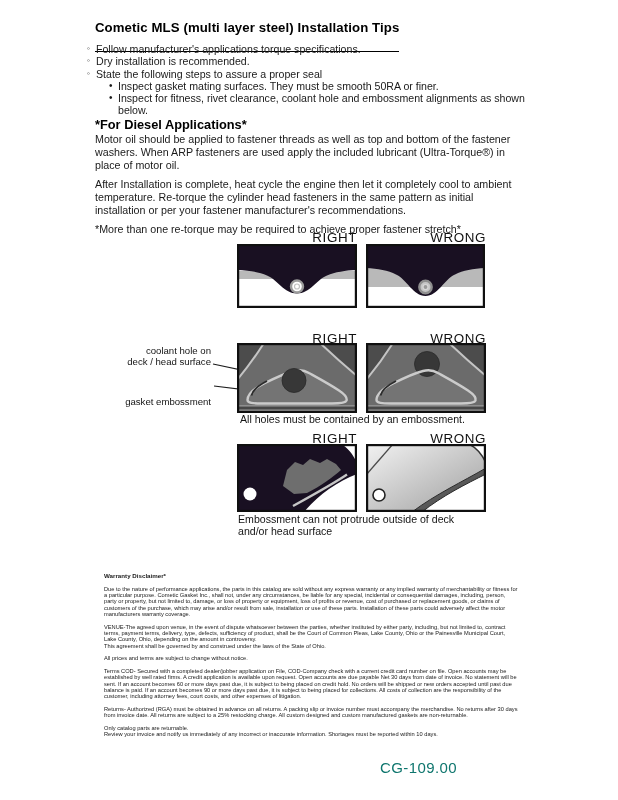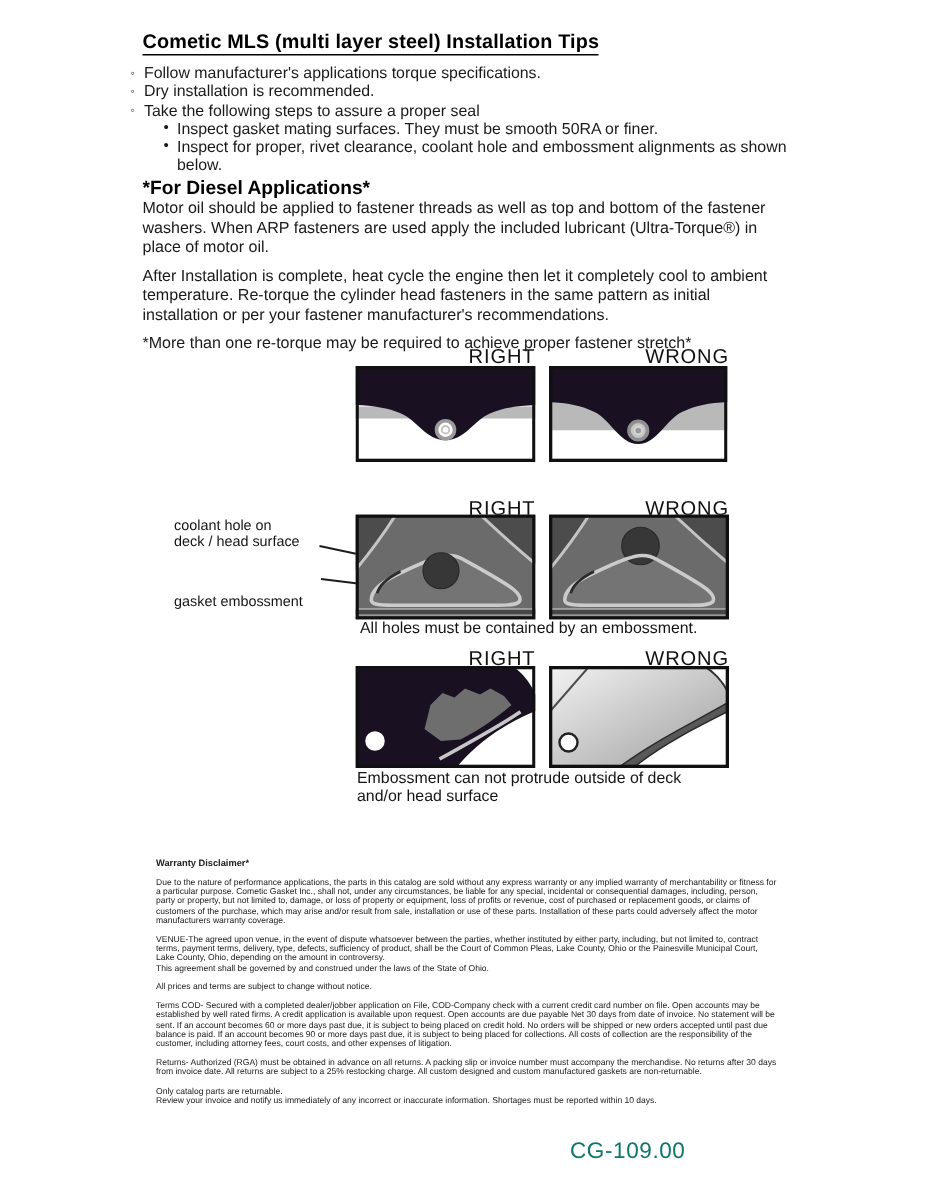--- a/index.html
+++ b/index.html
@@ -4,36 +4,36 @@
 <style>
   html,body{margin:0;padding:0;background:#e8e8e8;}
   .page{
     position:relative;width:618px;height:800px;margin:0 auto;background:#ffffff;
     font-family:"Liberation Sans",sans-serif;color:#1a1a1a;overflow:hidden;
   }
   .abs{position:absolute;}
   
   .title{
     left:95px;top:20px;font-size:13.2px;font-weight:bold;color:#000;
-    border-bottom:1.7px solid #000;padding-bottom:1px;letter-spacing:.1px;white-space:nowrap;
+    border-bottom:1.7px solid #000;padding-bottom:16px;letter-spacing:.1px;white-space:nowrap;
   }
   
   .bullets{left:87px;top:43px;width:470px;font-size:10.6px;line-height:12.3px;}
   .b{display:flex;}
   .b .m1{width:9px;font-size:8px;line-height:12.3px;}
   .b.sub{padding-left:22px;}
   .b .m2{width:9px;font-size:10px;line-height:12.3px;}
   
   .diesel-head{left:95px;top:117px;font-size:12.8px;font-weight:bold;color:#000;}
   .diesel-body{left:95px;top:133px;width:426px;font-size:10.7px;line-height:12.9px;}
   .diesel-body p{margin:0 0 6.5px 0;}
   
   .rw{font-size:13.4px;letter-spacing:.6px;text-align:right;width:120px;color:#111;}
   .cap{font-size:10.6px;line-height:11.6px;color:#141414;}
-  .ptr-label{font-size:9.6px;line-height:11px;color:#141414;}
+  .ptr-label{font-size:9.6px;line-height:11px;text-align:right;color:#141414;}
   .img-frame{display:block;}
   
   .warranty{left:104px;top:573px;width:414px;font-size:5.7px;line-height:6.35px;color:#202020;}
   .warranty h4{margin:0 0 6.3px 0;font-size:6.2px;font-weight:bold;}
   .warranty p{margin:0 0 6.3px 0;}
   .warranty p.nogap{margin-bottom:0;}
   
   .pagenum{left:380px;top:759px;font-size:15px;letter-spacing:.4px;color:#0f766e;}
 </style>
 </head>
@@ -47,29 +47,29 @@
     <div class="b">
         <span class="m1">◦</span>
         <span>Follow manufacturer's applications torque specifications.</span>
       </div>
     <div class="b">
         <span class="m1">◦</span>
         <span>Dry installation is recommended.</span>
       </div>
     <div class="b">
         <span class="m1">◦</span>
-        <span>Take the following steps to assure a proper seal</span>
+        <span>State the following steps to assure a proper seal</span>
       </div>
     <div class="b sub">
         <span class="m2">•</span>
         <span>Inspect gasket mating surfaces.  They must be smooth 50RA or finer.</span>
       </div>
     <div class="b sub">
         <span class="m2">•</span>
-        <span>Inspect for proper, rivet clearance, coolant hole and embossment alignments as shown below.</span>
+        <span>Inspect for fitness, rivet clearance, coolant hole and embossment alignments as shown below.</span>
       </div>
   </div>
 
   <div class="abs diesel-head">*For Diesel Applications*</div>
   <div class="abs diesel-body">
     <p>Motor oil should be applied to fastener threads as well as top and bottom of the fastener washers. When ARP fasteners are used apply the included lubricant (Ultra-Torque®) in place of motor oil.</p>
     <p>After Installation is complete, heat cycle the engine then let it completely cool to ambient temperature. Re-torque the cylinder head fasteners in the same pattern as initial installation or per your fastener manufacturer's recommendations.</p>
     <p>*More than one re-torque may be required to achieve proper fastener stretch*</p>
   </div>
 

